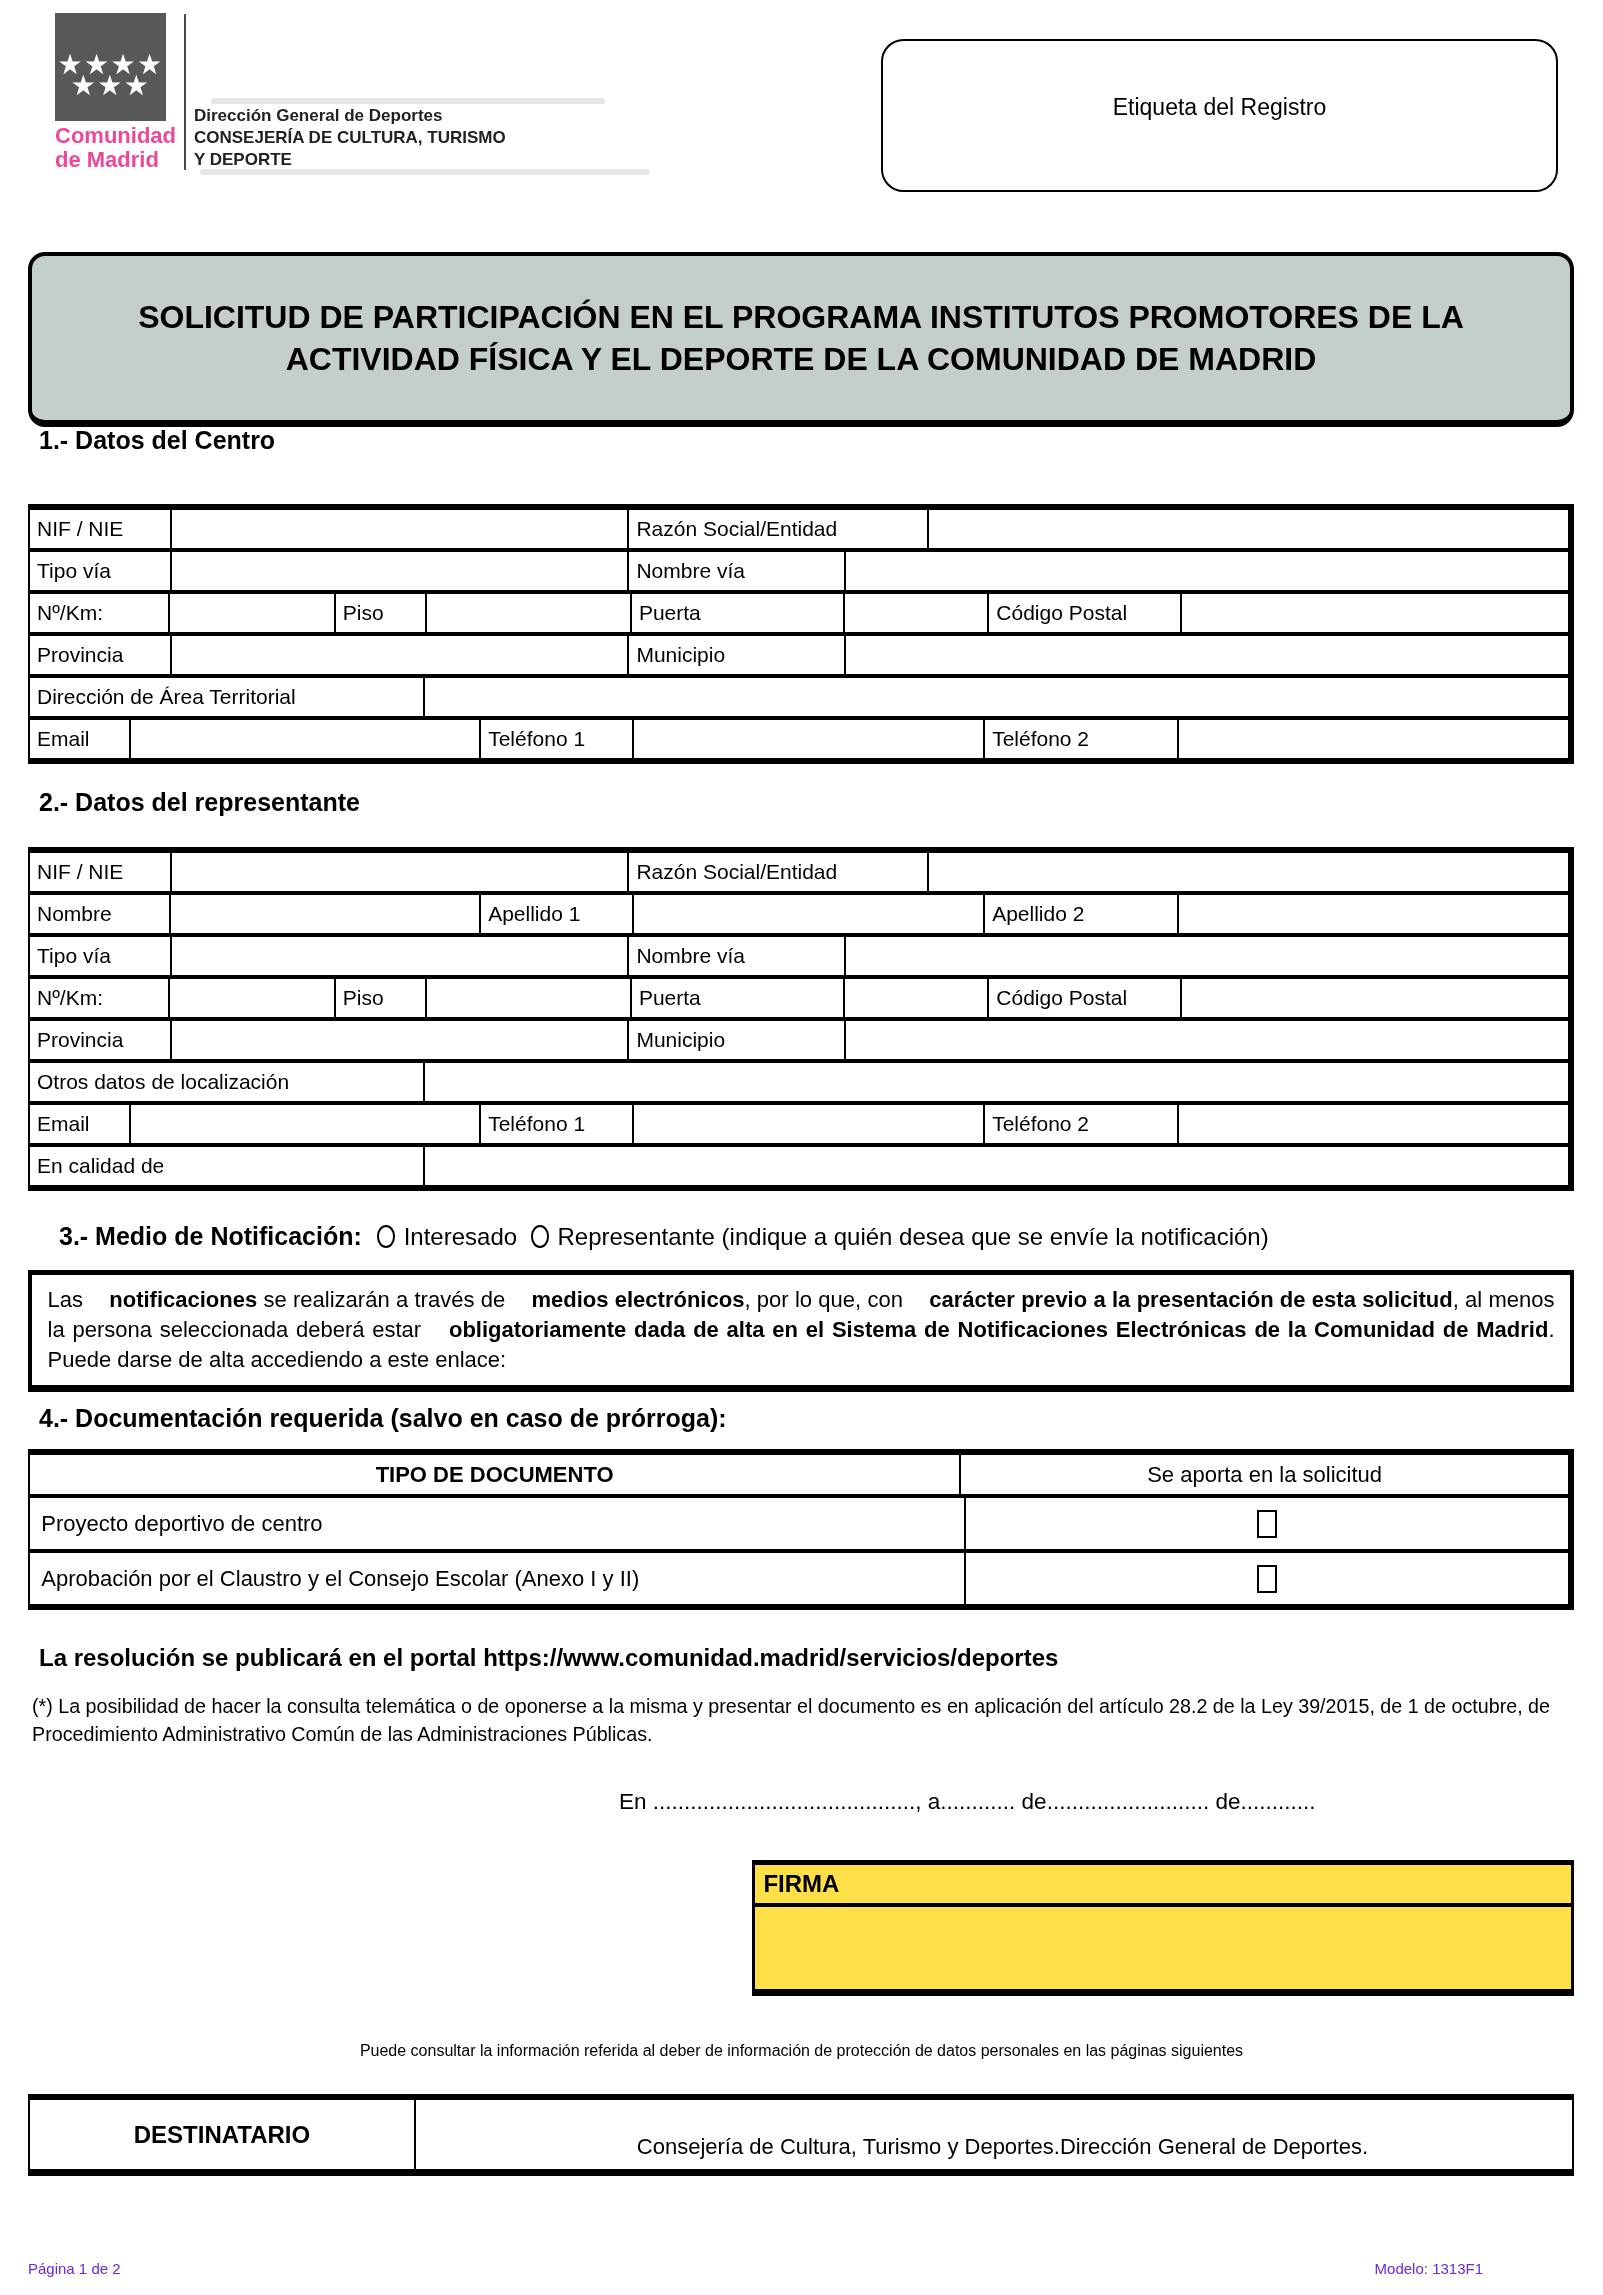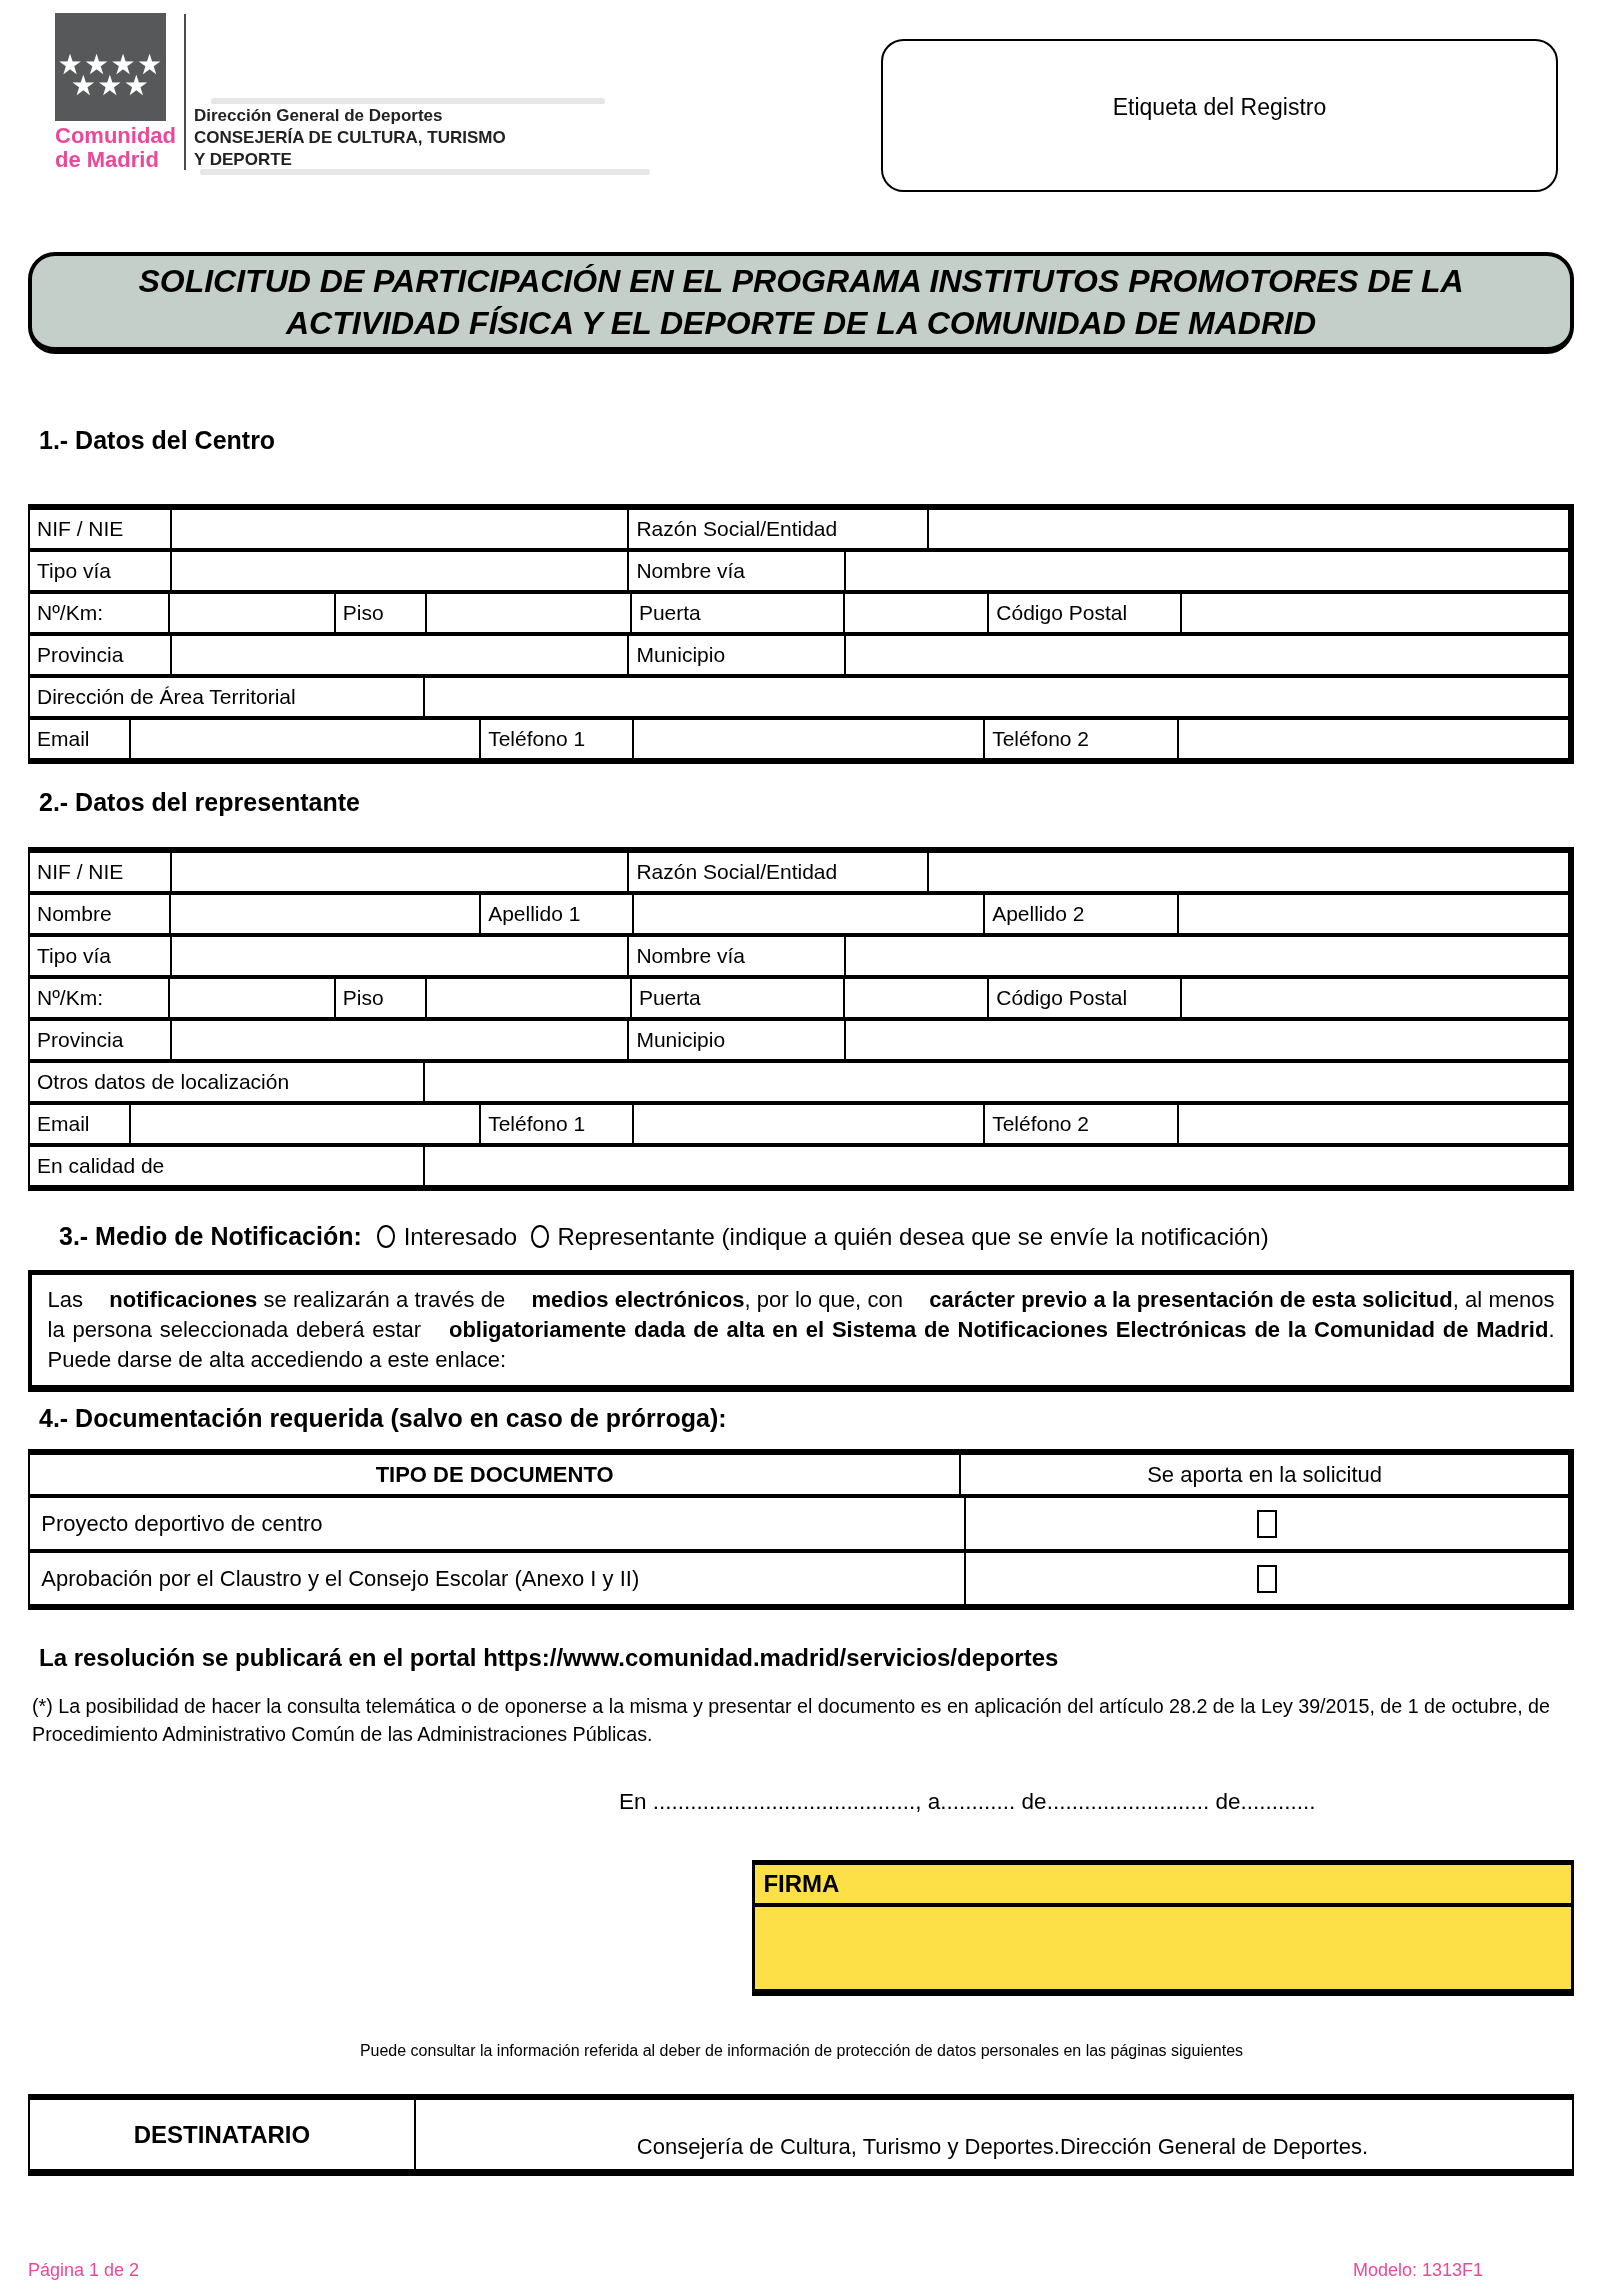--- a/index.html
+++ b/index.html
@@ -14,24 +14,24 @@
   .stars{color:#fff;font-size:28px;line-height:24px;letter-spacing:1.4px;text-align:center;}
   .stars.row2{margin-top:-2.8px;}
   .logo-name{left:55px;top:124px;font-size:22px;font-weight:bold;line-height:24px;color:#ec4899;}
   .divider{left:184px;top:14px;width:2.1px;height:156px;background:#4b4b4b;}
   .ministry{left:194px;top:105px;font-size:17px;font-weight:bold;line-height:22px;color:#222;}
   .artifact{background:#e2e2e2;height:6.3px;border-radius:2.8px;opacity:.85;}
   .etiqueta{left:881px;top:39px;width:677px;height:153px;border:2.8px solid #000;border-radius:22.5px;
             display:flex;align-items:center;justify-content:center;padding-bottom:17px;box-sizing:border-box;font-size:23px;}
 
   
-  .banner{left:28px;top:252px;width:1546px;height:102px;box-sizing:border-box;
-          border:4.2px solid #000;border-bottom-width:7px;border-radius:27px;background:#c5cfca;
+  .banner{left:28px;top:252px;width:1546px;height:175px;box-sizing:border-box;
+          border:4.2px solid #000;border-bottom-width:7px;border-radius:17px;background:#c5cfca;
           display:flex;flex-direction:column;align-items:center;justify-content:center;
-          font-size:32px;font-weight:bold;text-align:center;line-height:42px;font-style:italic;}
+          font-size:32px;font-weight:bold;text-align:center;line-height:42px;}
 
   .h-sec{font-size:25px;font-weight:bold;white-space:nowrap;}
 
   
   .ft{position:absolute;box-sizing:border-box;border:solid #000;border-width:6.3px 6.3px 6.3px 2.8px;background:#86efac;}
   .ft .row{display:flex;height:38px;border-bottom:4.9px solid #000;}
   .ft .row:last-child{border-bottom:none;}
   .cell{box-sizing:border-box;border-right:2.1px solid #000;display:flex;align-items:center;
         font-size:21px;white-space:nowrap;overflow:hidden;background:#fff;}
   .cell:last-child{border-right:none;}
@@ -74,21 +74,21 @@
   .privacy{left:0;top:2042px;width:1603px;text-align:center;font-size:16px;}
 
   
   .dest{left:28px;top:2094px;width:1546px;height:82px;box-sizing:border-box;border:solid #000;
         border-width:6.3px 2.8px 7px 2.8px;display:flex;background:#fff;}
   .dest .dl{flex:553 553 0px;box-sizing:border-box;border-right:2.1px solid #000;display:flex;align-items:center;justify-content:center;
             font-size:24px;font-weight:bold;}
   .dest .dr{flex:1641 1641 0px;display:flex;flex-direction:row;justify-content:center;padding-left:17px;
             font-size:22px;line-height:29.5px;margin-top:32px;}
 
-  .footer{font-size:18px;color:#ec4899;}
+  .footer{font-size:15px;color:#6d28d9;}
 </style>
 </head>
 <body>
 
 <div class="page">
 
   <div class="abs flag" style="background: rgb(87, 88, 90);">
     <div class="stars">★★★★</div>
     <div class="stars row2">★★★</div>
   </div>

